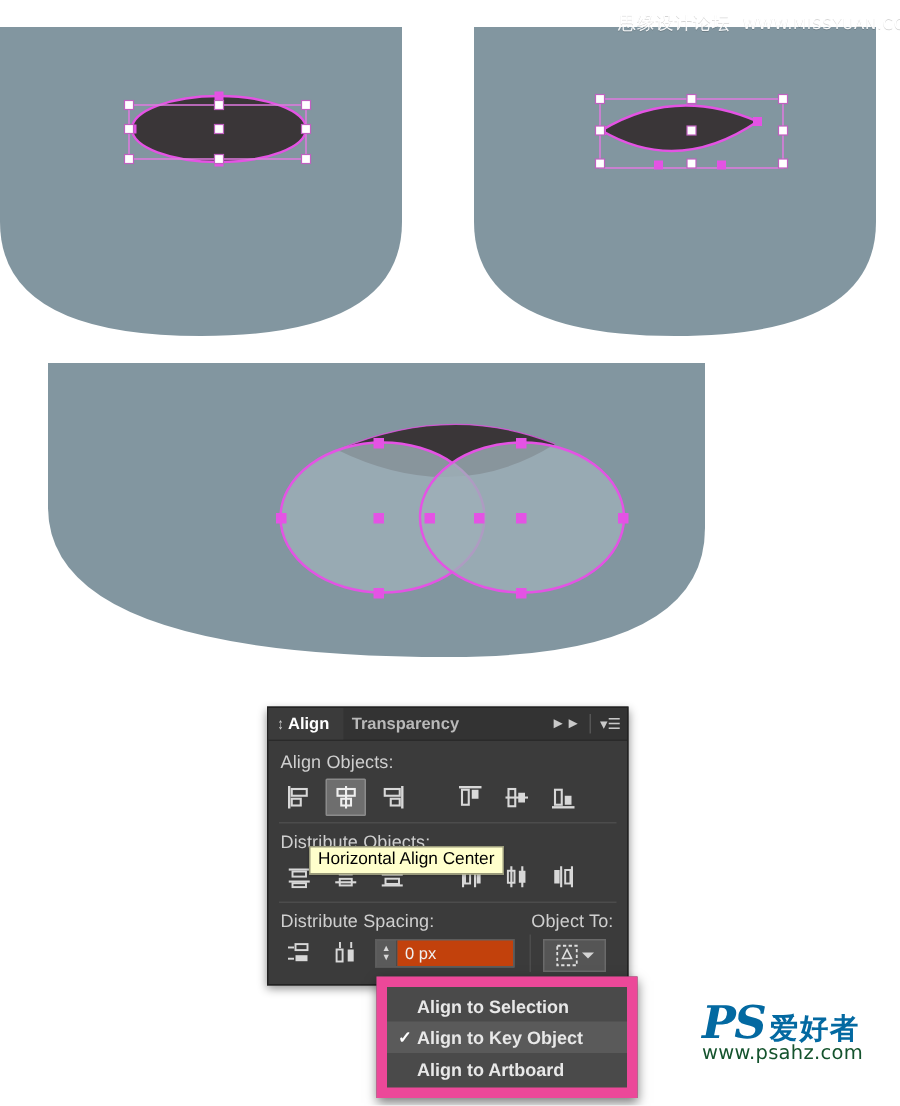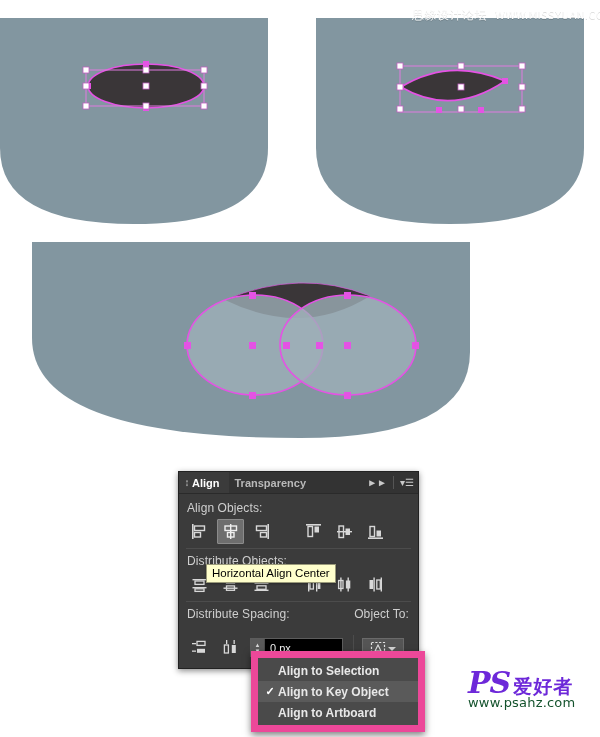--- a/index.html
+++ b/index.html
@@ -45,21 +45,21 @@
     top: 668px;
     width: 130px;
     text-align: left;
     line-height: 1;
   }
   .wm-bottom .ps-line {
     font-family: "DejaVu Serif", serif;
     font-size: 30px;
     font-weight: bold;
     font-style: italic;
-    color: #6d28d9;
+    color: #0369a1;
     letter-spacing: -1px;
     display: block;
   }
   .wm-bottom .ps-line .cn {
     font-family: "DejaVu Sans", sans-serif;
     font-size: 19px;
     font-style: normal;
     margin-left: 3px;
     letter-spacing: 1px;
   }
@@ -190,21 +190,21 @@
     border-right: 1px solid #4a4a4a;
   }
   .stepper .arrows span { font-size: 6px; line-height: 6px; color: #d8d8d8; }
   .spacing-value {
     width: 72px;
     padding-left: 5px;
     display: flex;
     align-items: center;
     font-size: 11px;
     color: #f0f0f0;
-    background: #000000;
+    background: #c2410c;
   }
   .vsep {
     width: 1px;
     align-self: stretch;
     background: #4c4c4c;
     margin: 0 8px 0 10px;
   }
   .align-to-col { display: flex; flex-direction: column; }
   .align-to-btn {
     margin-top: 3px;
@@ -497,21 +497,21 @@
           <rect x="6.4" y="1.5" width="1.4" height="14" fill="#d8d8d8"></rect>
           <rect x="2.5" y="4" width="3.6" height="9" fill="#d8d8d8"></rect>
           <rect x="13.6" y="1.5" width="1.4" height="14" fill="#d8d8d8"></rect>
           <rect x="9.8" y="4" width="3.5" height="9" fill="none" stroke="#d8d8d8" stroke-width="1.3"></rect>
         </svg>
       </div>
     </div>
 
     <div class="divider"></div>
 
-    <div class="btn-row" style="margin-bottom:14px">
+    <div class="btn-row" style="margin-bottom:2px">
       <div class="section-label" style="flex:1;margin:0 0 0 1px">Distribute Spacing:</div>
       <div class="section-label" style="margin:0 2px 0 0">Object To:</div>
     </div>
 
     <div class="spacing-row">
       <div class="spacing-left">
 
         <div class="icon-btn">
           <svg width="17" height="17" viewBox="0 0 17 17">
             <rect x="1" y="4" width="4" height="1.3" fill="#d8d8d8"></rect>

